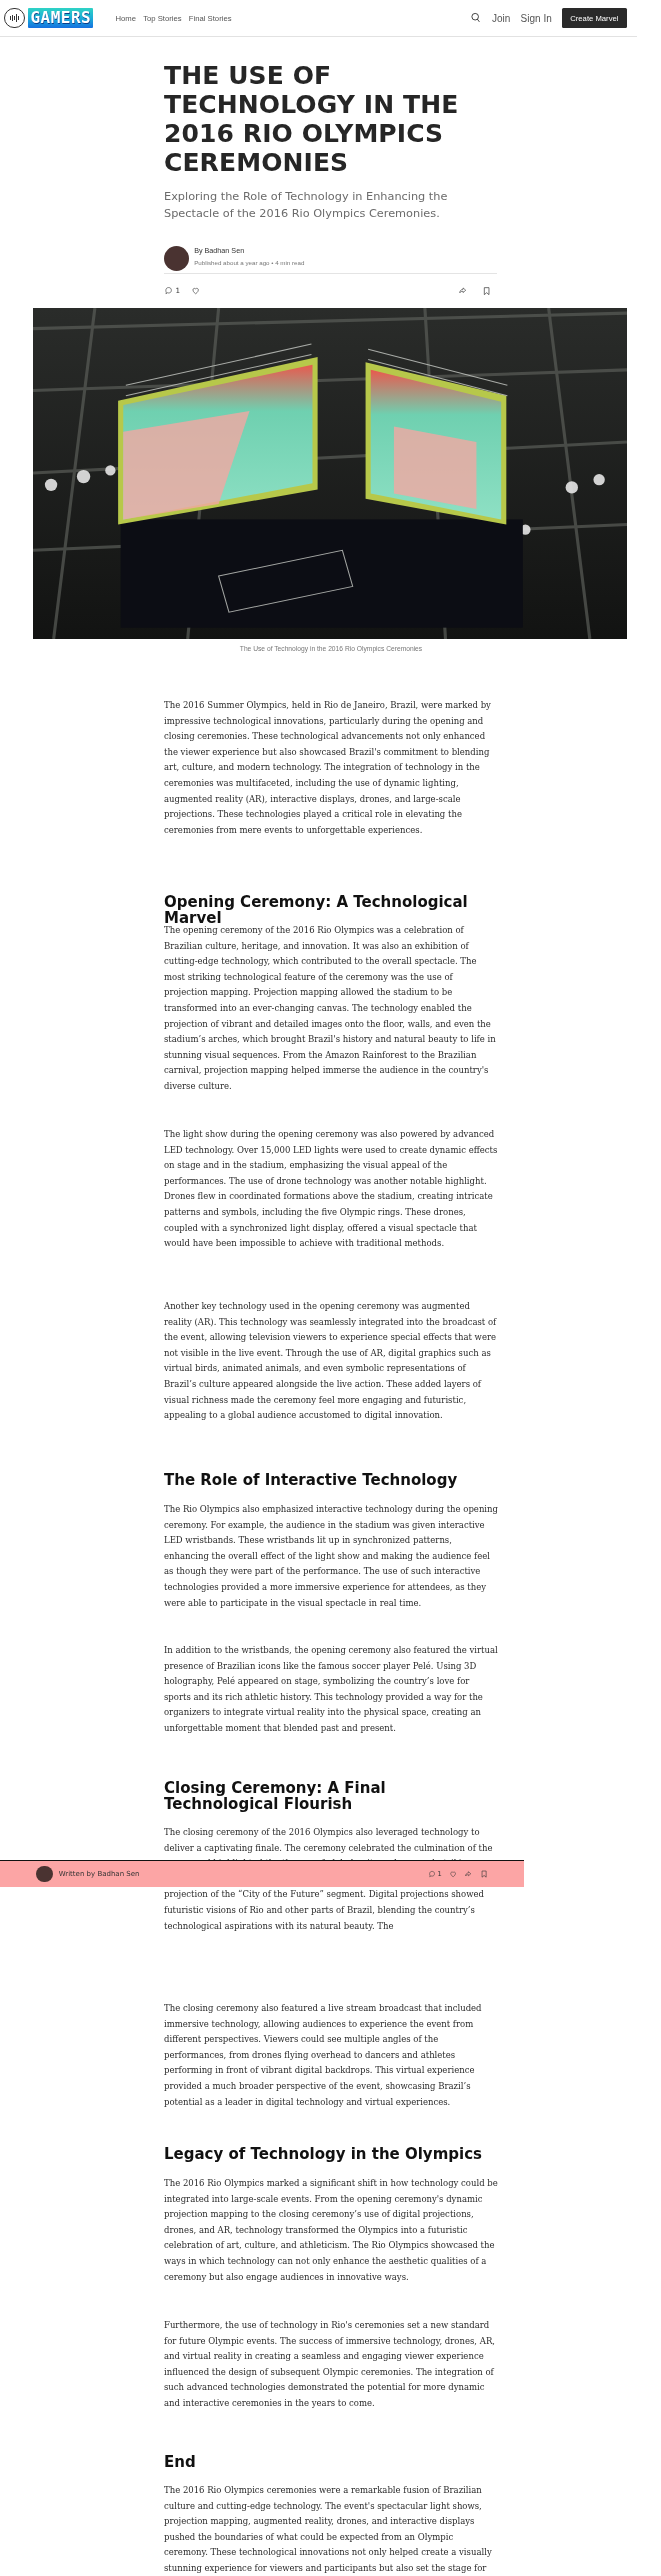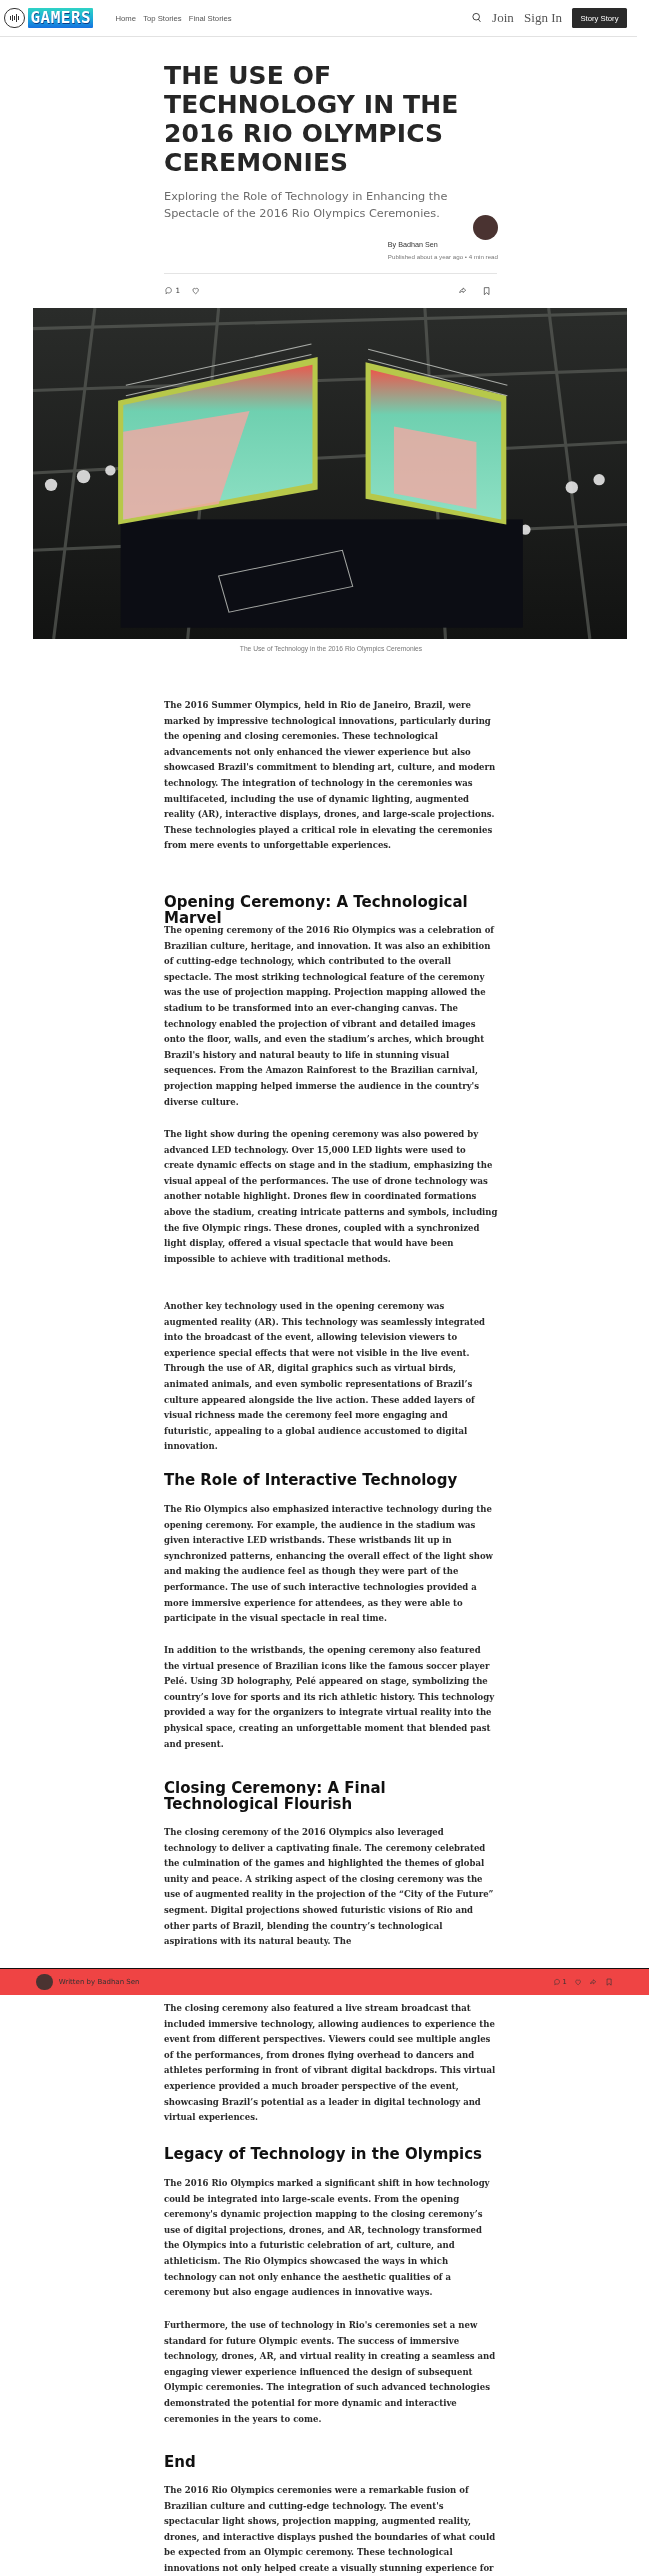--- a/index.html
+++ b/index.html
@@ -9,48 +9,48 @@
   
   .site-header { position: absolute; top: 0; left: 0; width: 637px; height: 37px; border-bottom: 0.5px solid #e2e2e2; display: flex; align-items: center; padding: 0 10.3px 0 4.1px; background: #fff; }
   .brand-mark { width: 20.6px; height: 20.6px; border: 0.8px solid #333; border-radius: 50%; display: flex; align-items: center; justify-content: center; gap: 1px; margin-right: 3.6px; }
   .brand-mark span { display: block; width: 0.8px; background: #333; }
   .logo { height: 20.6px; padding: 0 2.1px; display: flex; align-items: center; background: linear-gradient(180deg, #2fd3c5 0%, #1aa9d8 55%, #1570e0 100%); border-radius: 1px; margin-right: 6.2px; }
   .logo span { font-family: "DejaVu Sans Mono", monospace; font-weight: bold; font-size: 16px; color: #fff; letter-spacing: 0.5px; text-shadow: 0.5px 0.5px 0 #0b3e8a; line-height: 20.6px; }
   .nav-links { display: flex; gap: 7.2px; margin-left: 16px; }
   .nav-link { font-family: "Liberation Sans", sans-serif; font-size: 7.7px; color: #555; text-decoration: none; cursor: pointer; }
   .header-right { margin-left: auto; display: flex; align-items: center; gap: 10.3px; }
   .search-icon { width: 11.3px; height: 11.3px; }
-  .header-link { font-family: Liberation Serif, serif; font-size: 13px; color: #555; cursor: pointer; }
+  .header-link { font-family: Liberation Sans, sans-serif; font-size: 10px; color: #555; cursor: pointer; }
   .create-btn { background: #2a2a2a; color: #fff; font-family: "Liberation Sans", sans-serif; font-size: 7.7px; border: none; border-radius: 1.5px; height: 20.6px; padding: 0 8.2px; cursor: pointer; }
 
   
   .col { position: absolute; left: 164px; width: 334px; }
   .title { top: 61px; font-size: 25px; line-height: 29px; font-weight: bold; color: #262626; letter-spacing: 0.1px; }
   .subtitle { top: 189px; font-size: 11.3px; line-height: 16.5px; color: #6b6b6b; }
-  .author-row { top: 215px; display: flex; align-items: flex-end; flex-direction: column; }
+  .author-row { top: 246px; display: flex; align-items: flex-start; }
   .avatar { width: 14.4px; height: 25px; border-radius: 50%; background: #4a3331; flex-shrink: 0; }
   .avatar.round { width: 25px; height: 25px; }
   .author-meta { margin-left: 5.2px; }
   .author-name { font-family: "Liberation Sans", sans-serif; font-size: 7.2px; color: #333; }
   .author-sub { font-family: "Liberation Sans", sans-serif; font-size: 6.2px; color: #777; margin-top: 4.1px; }
 
   .hr { position: absolute; left: 164px; width: 333px; height: 0.5px; background: #e4e4e4; }
   .action-bar { position: absolute; left: 164px; width: 333px; height: 15.5px; display: flex; align-items: center; }
   .act { display: flex; align-items: center; gap: 2.1px; font-size: 7.2px; color: #333; cursor: pointer; margin-right: 11.3px; }
   .act svg { width: 9.3px; height: 9.3px; }
   .act-right { margin-left: auto; display: flex; gap: 14.4px; margin-right: 6.2px; }
 
   .hero { position: absolute; left: 33px; top: 308px; width: 594px; height: 331px; overflow: hidden; background: #1c1d1c; }
   .caption { position: absolute; left: 0; width: 662px; top: 645px; text-align: center; font-family: "Liberation Sans", sans-serif; font-size: 6.7px; color: #777; }
 
-  .body-text { font-family: "DejaVu Serif", serif; font-size: 8.5px; line-height: 15.6px; color: #2a2a2a; font-weight: bold; }
+  .body-text { font-family: "DejaVu Serif", serif; font-size: 8.5px; line-height: 15.6px; color: #2a2a2a; }
   .h2 { font-size: 15px; line-height: 15.5px; font-weight: bold; color: #111; }
 
   
-  .sticky { position: absolute; top: 1968px; left: 0; width: 649px; height: 27px; background: #ef4444; border-top: 1.5px solid #111; display: flex; align-items: center; padding: 0 36px 0 36px; }
+  .sticky { position: absolute; top: 1860px; left: 0; width: 524px; height: 27px; background: #fca5a5; border-top: 1.5px solid #111; display: flex; align-items: center; padding: 0 36px 0 36px; }
   .sticky .avatar { width: 16.5px; height: 16.5px; }
   .sticky-name { font-family: "DejaVu Sans", sans-serif; font-size: 7px; color: #333; margin-left: 6.2px; }
   .sticky-actions { margin-left: auto; display: flex; gap: 7.2px; align-items: center; font-size: 6.7px; color: #333; }
   .sticky-actions svg { width: 8.2px; height: 8.2px; }
 </style>
 </head>
 <body>
 
 <header class="site-header">
   <div class="brand-mark">
@@ -68,21 +68,21 @@
     <a class="nav-link">Top Stories</a>
     <a class="nav-link">Final Stories</a>
   </nav>
   <div class="header-right">
     <svg class="search-icon" viewBox="0 0 24 24" fill="none" stroke="#222" stroke-width="1.8">
         <circle cx="11" cy="10" r="7"></circle>
         <line x1="15.5" y1="15" x2="20" y2="21"></line>
       </svg>
     <span class="header-link">Join</span>
     <span class="header-link">Sign In</span>
-    <button class="create-btn">Story Story</button>
+    <button class="create-btn">Create Marvel</button>
   </div>
 </header>
 
 <h1 class="col title">THE USE OF TECHNOLOGY IN THE 2016 RIO OLYMPICS CEREMONIES</h1>
 <p class="col subtitle">Exploring the Role of Technology in Enhancing the Spectacle of the 2016 Rio Olympics Ceremonies.</p>
 <div class="col author-row">
   <div class="avatar round"></div>
   <div class="author-meta">
     <div class="author-name">By Badhan Sen</div>
     <div class="author-sub">Published about a year ago • 4 min read</div>

